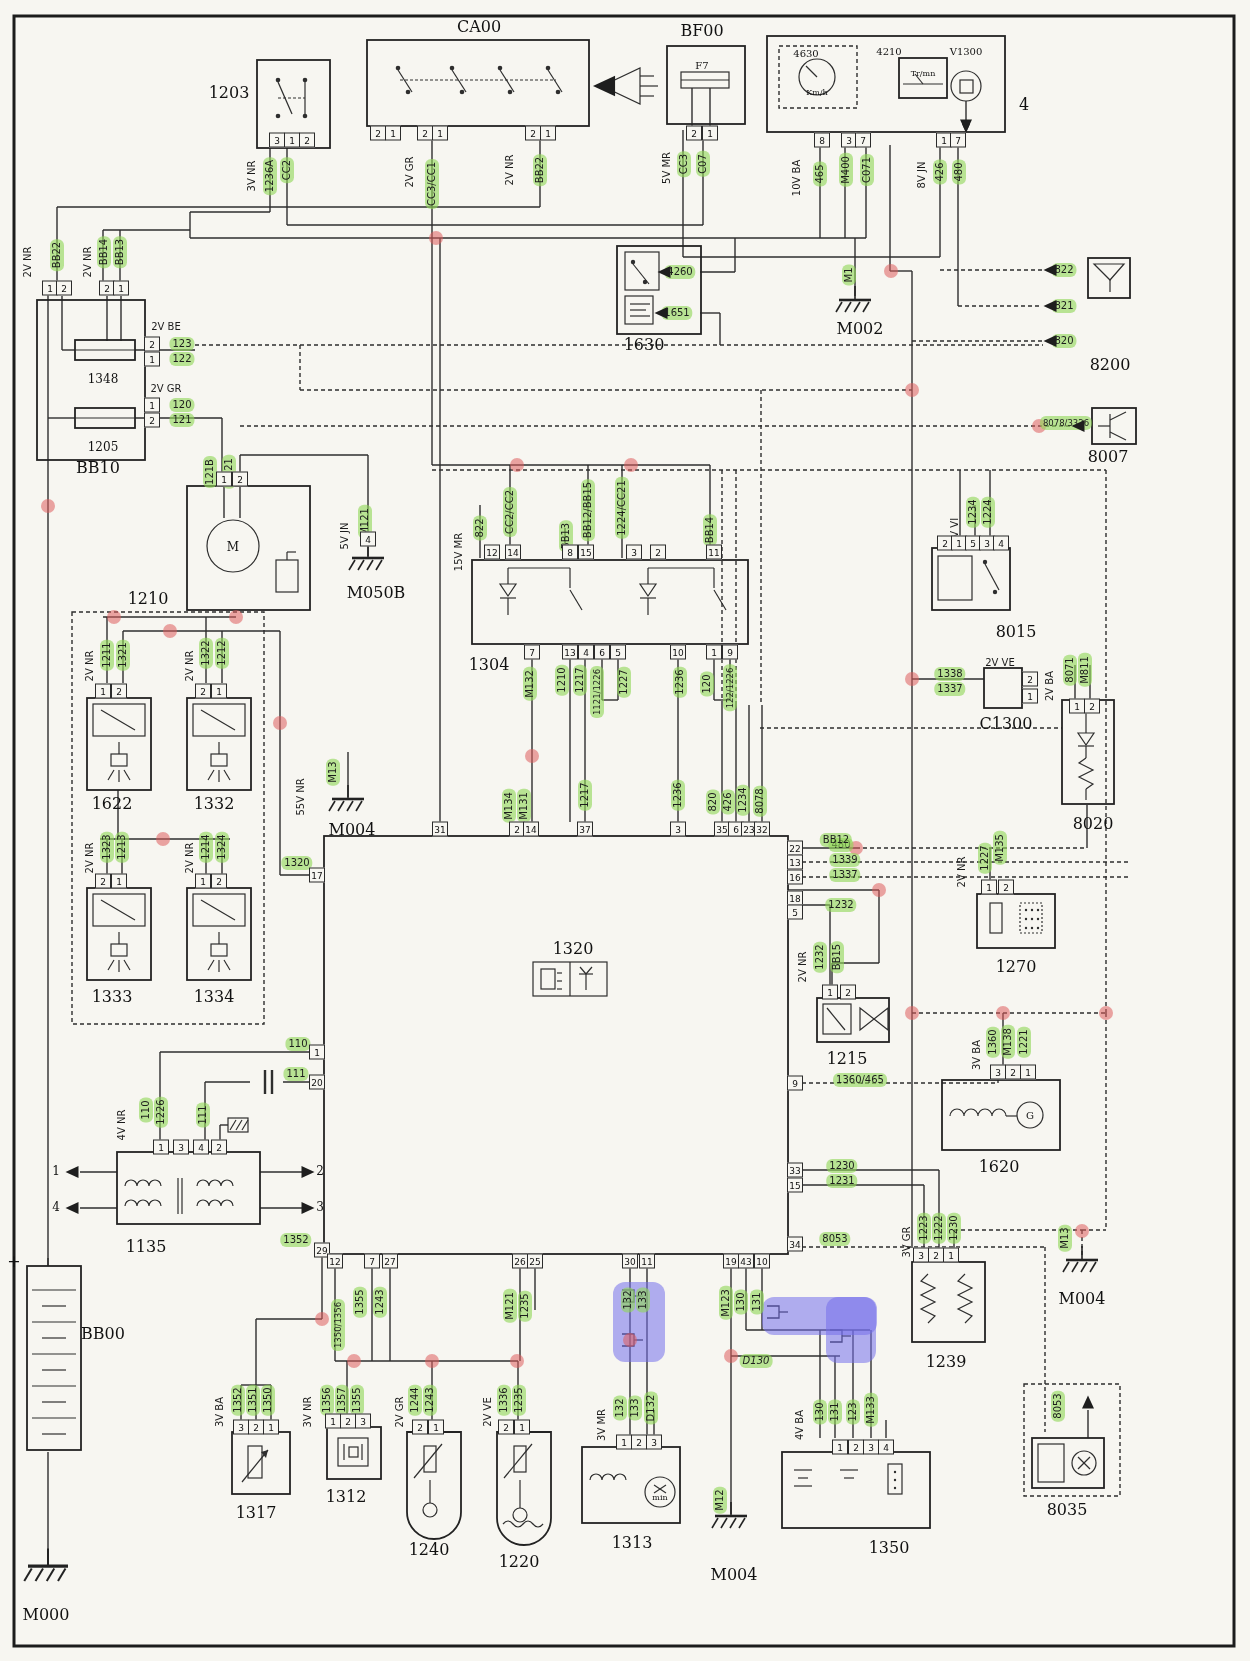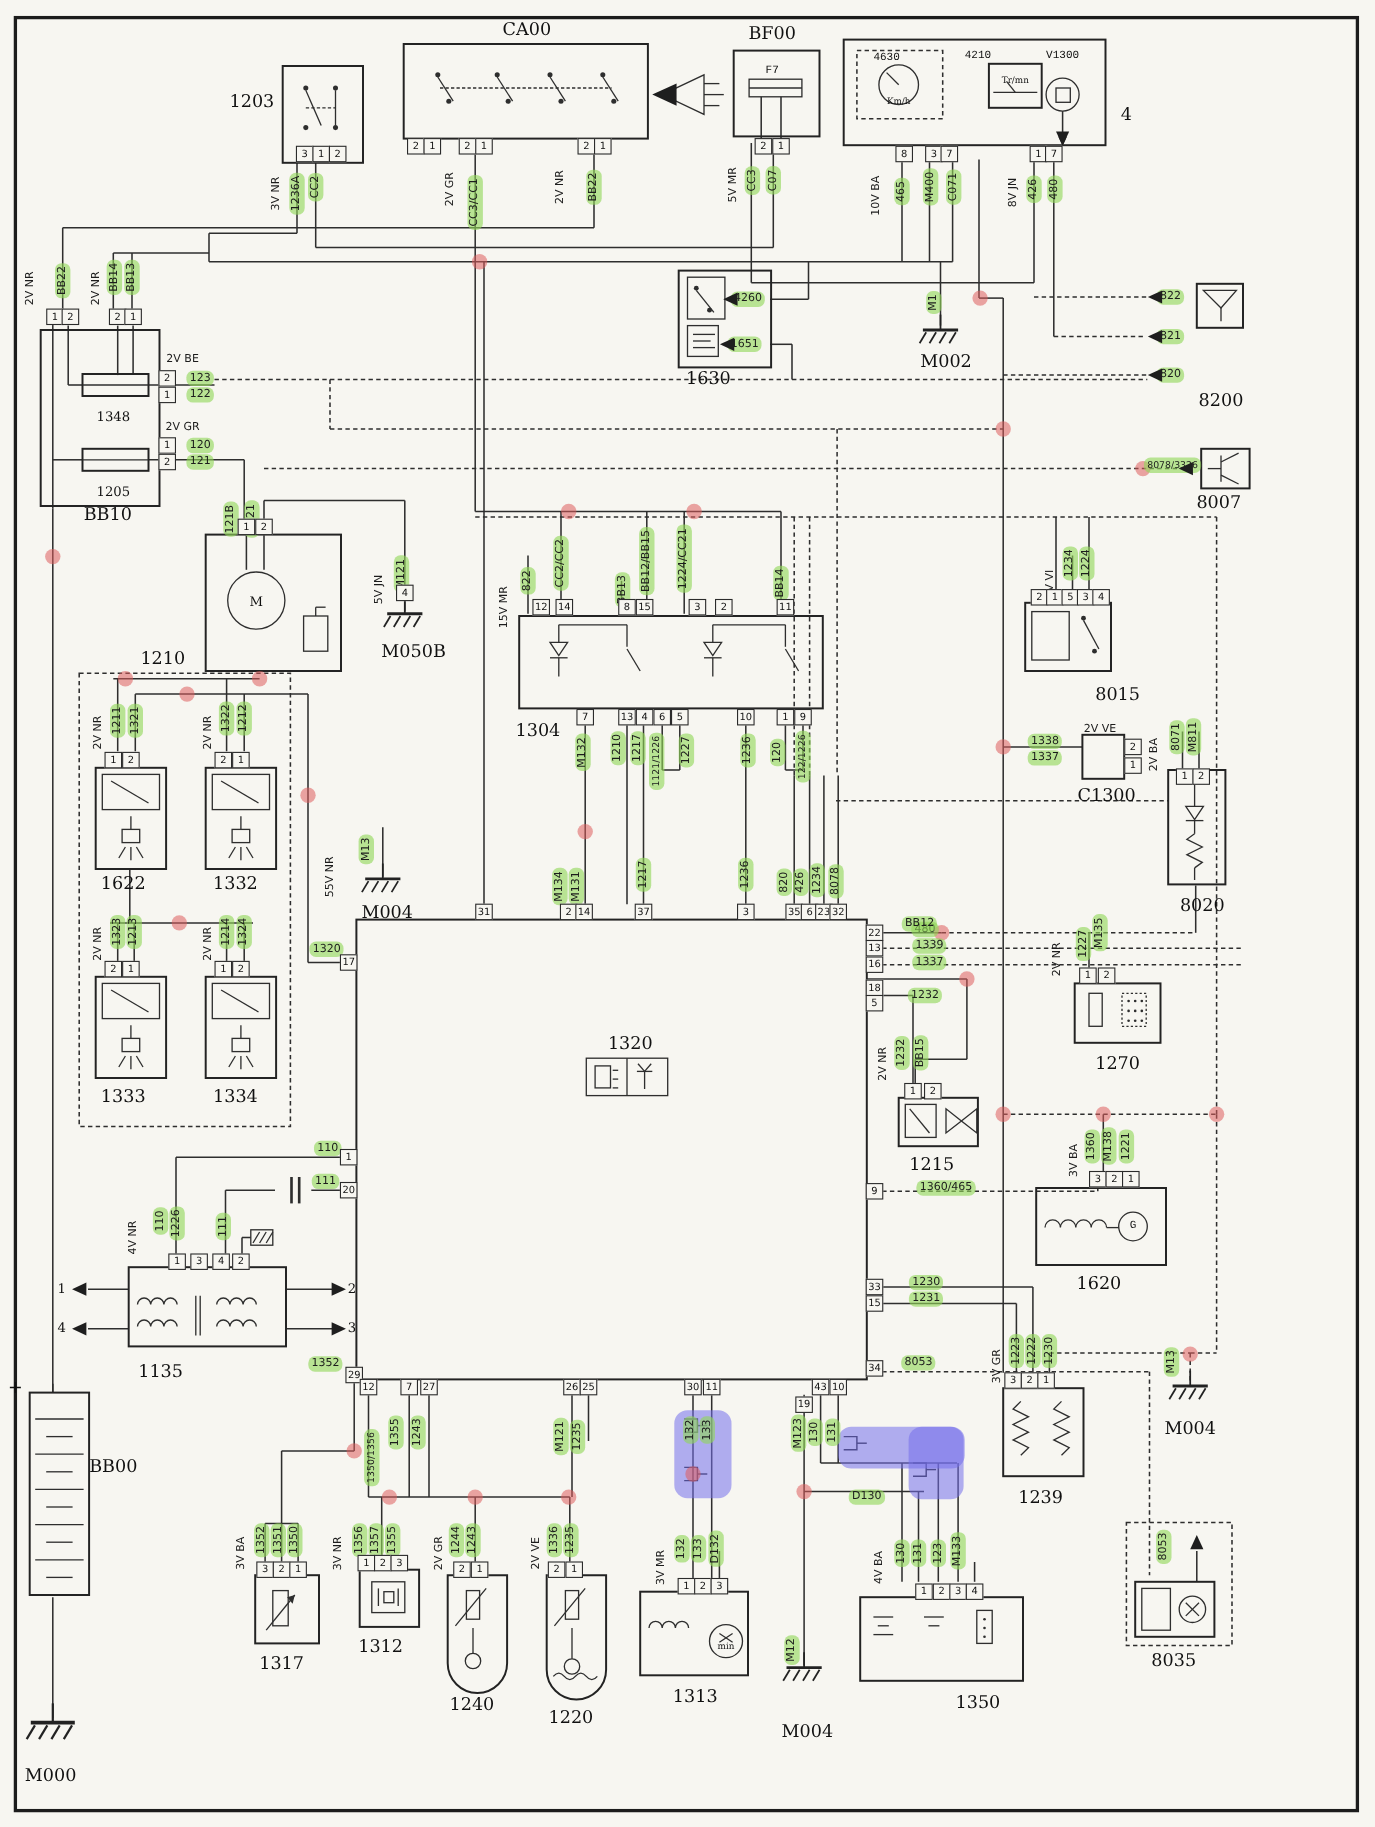--- a/index.html
+++ b/index.html
@@ -12,21 +12,21 @@
   .ib{stroke:#2e2e2e;stroke-width:1.2;fill:none;}
   .fill{fill:#2e2e2e;stroke:none;}
   .lbl{position:absolute;font-size:10px;color:#1c1c1c;white-space:nowrap;
        transform:translate(-50%,-50%);line-height:12px;}
   .lbl.v{transform:translate(-50%,-50%) rotate(-90deg);}
   .lbl.hl{background:rgba(146,215,88,.62);border-radius:6px;padding:1px 3px;}
   .lbl.xs{font-size:8.5px;}
   .clabel{position:absolute;font-family:"DejaVu Serif",serif;font-size:16px;color:#111;
           white-space:nowrap;transform:translate(-50%,-50%);}
   .clabel.sm{font-size:12px;}
-  .clabel.xs{font-size:10px;font-family:Liberation Mono, monospace;}
+  .clabel.xs{font-size:10px;}
   .clabel.xxs{font-size:8px;}
   .pin{position:absolute;min-width:12px;height:13px;padding:0 1px;border:1px solid #2b2b2b;
        background:#f7f6f1;font-size:9px;color:#111;display:flex;align-items:center;
        justify-content:center;transform:translate(-50%,-50%);}
   .dot{position:absolute;width:14px;height:14px;border-radius:50%;
        background:rgba(222,92,92,.55);transform:translate(-50%,-50%);}
   .blue{position:absolute;background:rgba(116,112,235,.55);border-radius:12px;}
   .arr{position:absolute;width:0;height:0;transform:translate(-50%,-50%);}
   .arr.left{border-top:6px solid transparent;border-bottom:6px solid transparent;border-right:13px solid #1e1e1e;}
   .arr.right{border-top:6px solid transparent;border-bottom:6px solid transparent;border-left:13px solid #1e1e1e;}
@@ -766,21 +766,21 @@
       <div class="lbl v hl" style="left: 519px; top: 1400px;">1235</div>
       <div class="lbl v hl" style="left: 628px; top: 1300px;">132</div>
       <div class="lbl v hl" style="left: 643px; top: 1300px;">133</div>
       <div class="lbl v" style="left: 602px; top: 1425px;">3V MR</div>
       <div class="lbl v hl" style="left: 620px; top: 1408px;">132</div>
       <div class="lbl v hl" style="left: 635px; top: 1408px;">133</div>
       <div class="lbl v hl" style="left: 651px; top: 1408px;">D132</div>
       <div class="lbl v hl" style="left: 726px; top: 1303px;">M123</div>
       <div class="lbl v hl" style="left: 741px; top: 1302px;">130</div>
       <div class="lbl v hl" style="left: 757px; top: 1302px;">131</div>
-      <div class="lbl hl" style="left: 788px; top: 1361px;">D130</div>
+      <div class="lbl hl" style="left: 756px; top: 1361px; font-style: italic;">D130</div>
       <div class="lbl v" style="left: 800px; top: 1425px;">4V BA</div>
       <div class="lbl v hl" style="left: 820px; top: 1412px;">130</div>
       <div class="lbl v hl" style="left: 835px; top: 1412px;">131</div>
       <div class="lbl v hl" style="left: 853px; top: 1412px;">123</div>
       <div class="lbl v hl" style="left: 871px; top: 1410px;">M133</div>
       <div class="lbl v hl" style="left: 720px; top: 1500px;">M12</div>
       <div class="lbl v hl" style="left: 1058px; top: 1406px;">8053</div>
       <div class="pin" style="left: 277px; top: 140px;">3</div>
       <div class="pin" style="left: 292px; top: 140px;">1</div>
       <div class="pin" style="left: 307px; top: 140px;">2</div>
@@ -862,21 +862,21 @@
       <div class="pin" style="left: 795px; top: 1170px;">33</div>
       <div class="pin" style="left: 795px; top: 1185px;">15</div>
       <div class="pin" style="left: 795px; top: 1244px;">34</div>
       <div class="pin" style="left: 335px; top: 1261px;">12</div>
       <div class="pin" style="left: 372px; top: 1261px;">7</div>
       <div class="pin" style="left: 390px; top: 1261px;">27</div>
       <div class="pin" style="left: 520px; top: 1261px;">26</div>
       <div class="pin" style="left: 535px; top: 1261px;">25</div>
       <div class="pin" style="left: 630px; top: 1261px;">30</div>
       <div class="pin" style="left: 647px; top: 1261px;">11</div>
-      <div class="pin" style="left: 731px; top: 1261px; margin-top: 16px;">19</div>
+      <div class="pin" style="left: 731px; top: 1261px;">19</div>
       <div class="pin" style="left: 746px; top: 1261px;">43</div>
       <div class="pin" style="left: 762px; top: 1261px;">10</div>
       <div class="pin" style="left: 830px; top: 992px;">1</div>
       <div class="pin" style="left: 848px; top: 992px;">2</div>
       <div class="pin" style="left: 989px; top: 887px;">1</div>
       <div class="pin" style="left: 1006px; top: 887px;">2</div>
       <div class="pin" style="left: 998px; top: 1072px;">3</div>
       <div class="pin" style="left: 1013px; top: 1072px;">2</div>
       <div class="pin" style="left: 1028px; top: 1072px;">1</div>
       <div class="pin" style="left: 921px; top: 1255px;">3</div>

